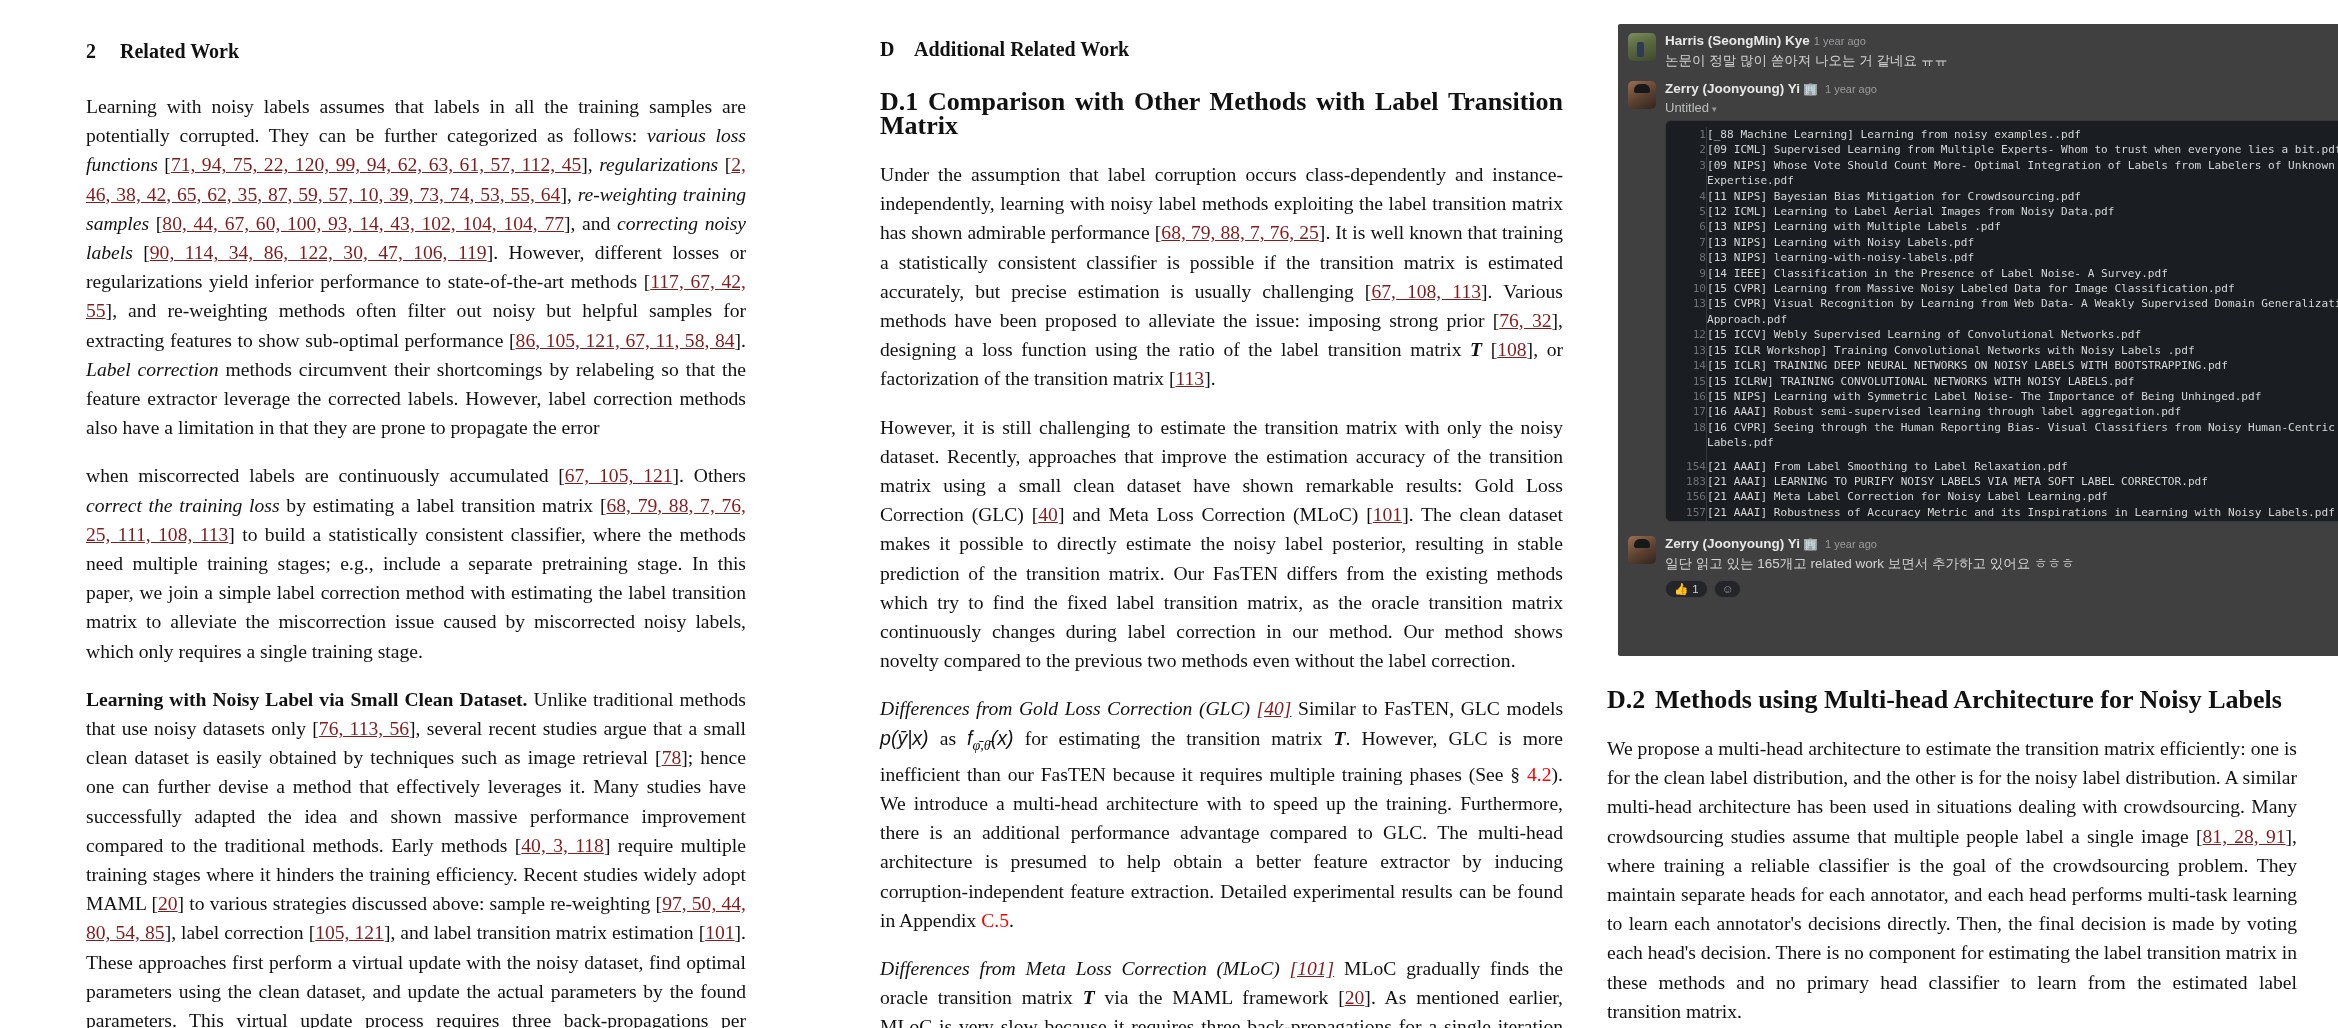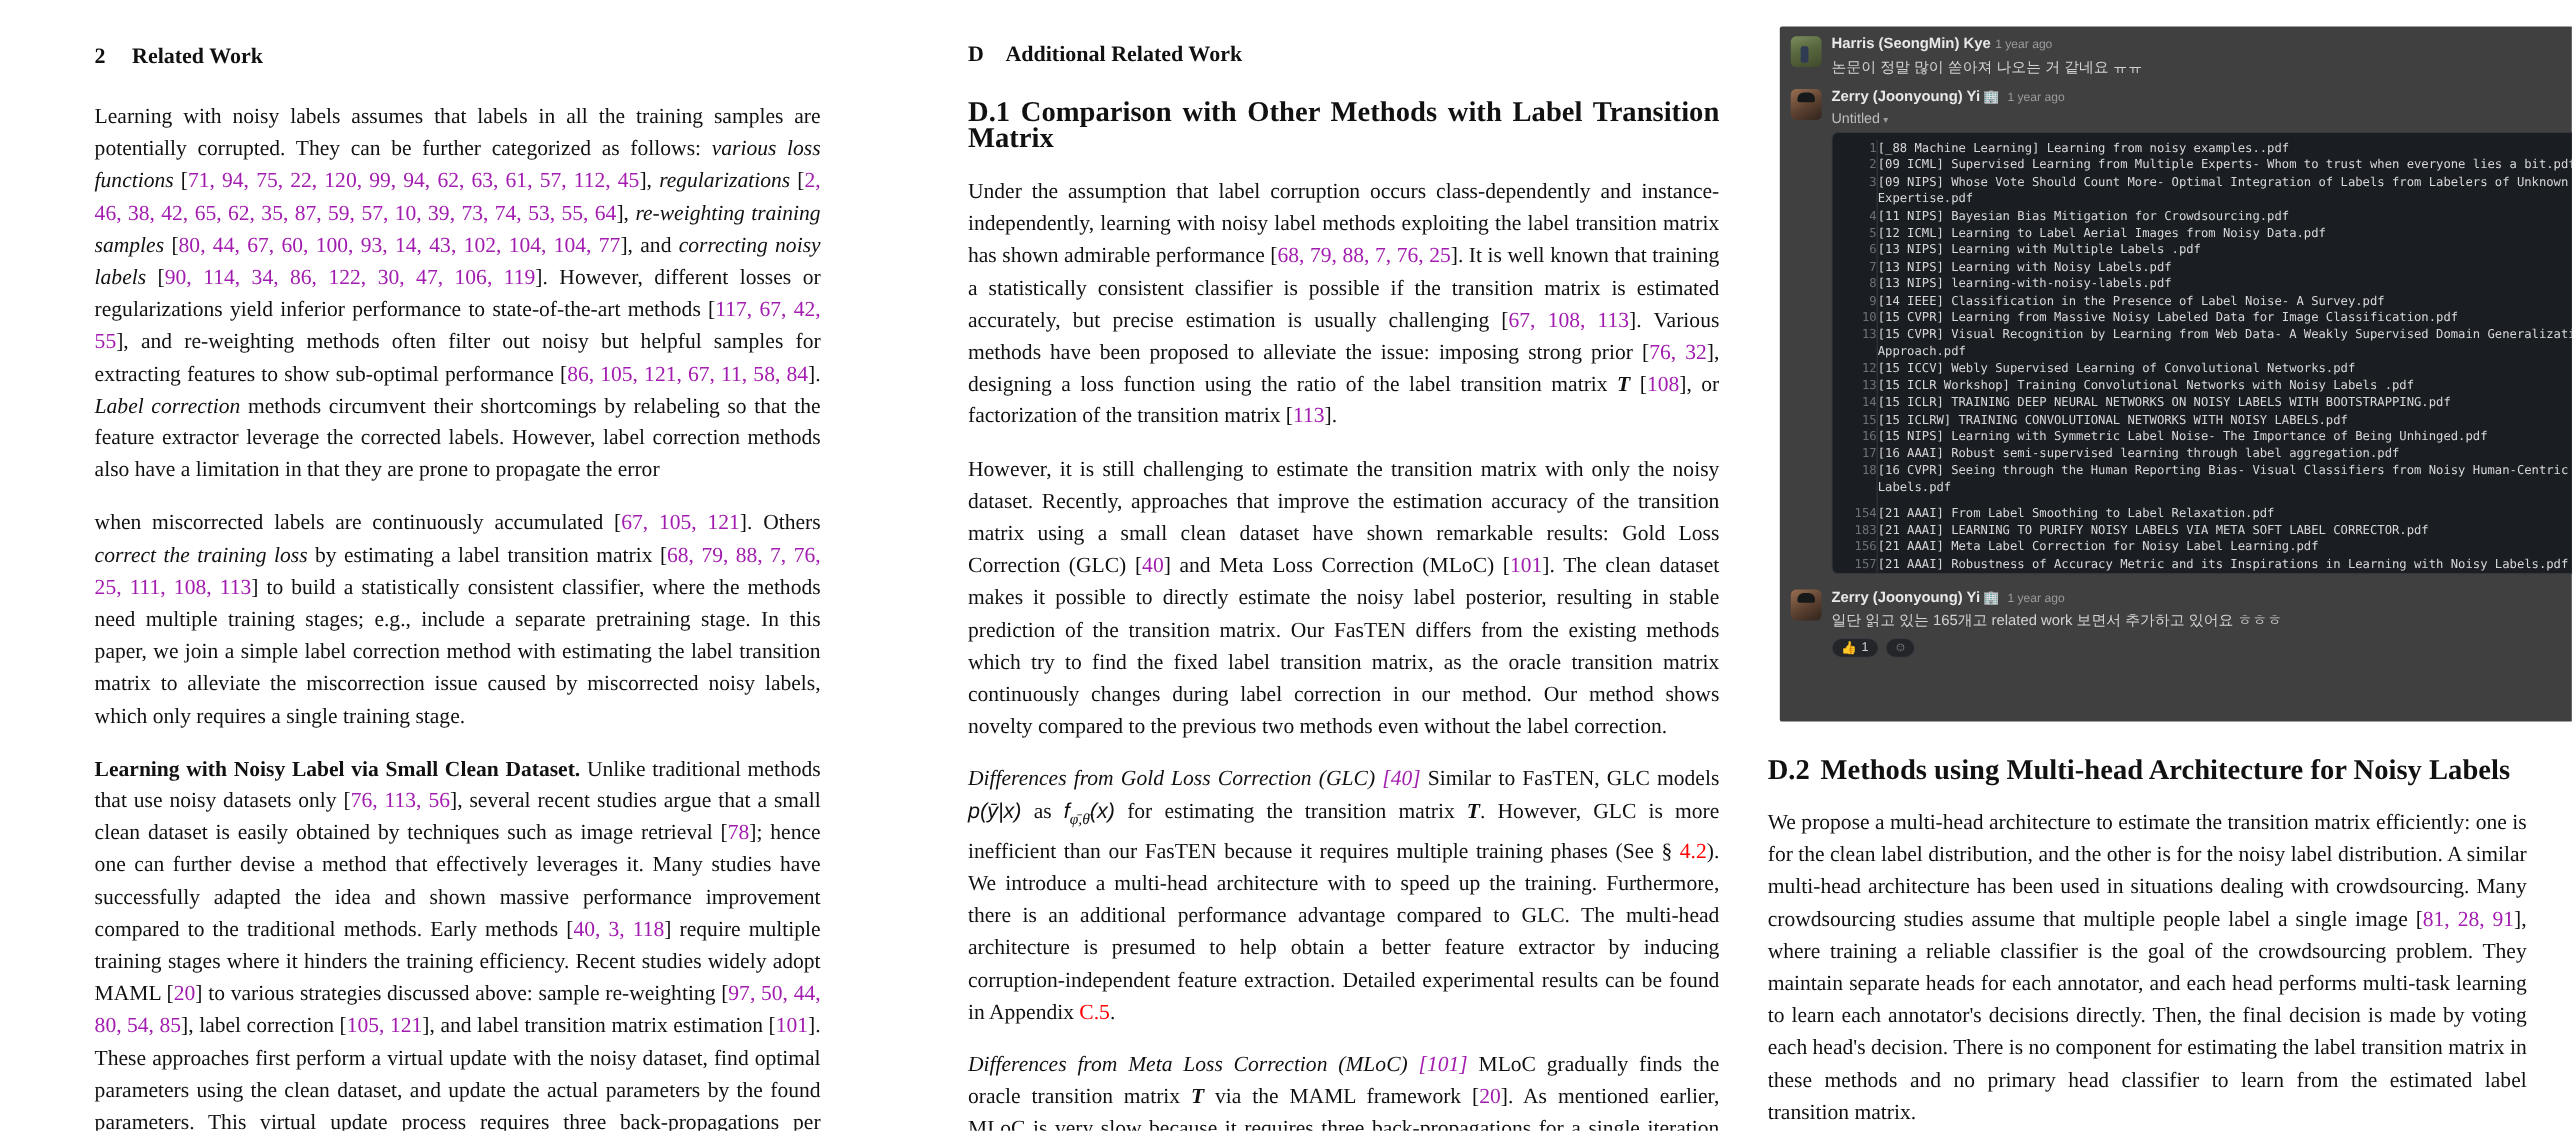--- a/index.html
+++ b/index.html
@@ -39,21 +39,21 @@
   .h1 .num { display: inline-block; min-width: 34px; }
   .h2 {
     font-weight: bold;
     font-size: 26px;
     line-height: 24px;
     margin: 0 0 22px 0;
   }
   .h2 .num { display: inline-block; min-width: 48px; }
   p.para { margin: 0 0 19px 0; }
   p.para.tight { margin-bottom: 0; }
-  .cite { color: #a21caf; }
+  .cite { color: #7f1d1d; text-decoration: underline; }
   .ref { color: #ff0000; }
   .it { font-style: italic; }
   .bf { font-weight: bold; }
   .mathit { font-style: italic; font-family: Liberation Sans, sans-serif; }
   .mbf { font-weight: bold; font-style: italic; }
 
   
   #col-left   { left: 86px;   top: 36px;  width: 660px; }
   #col-mid    { left: 880px;  top: 34px;  width: 683px; }
   #col-right  { left: 1607px; top: 688px; width: 690px; }

